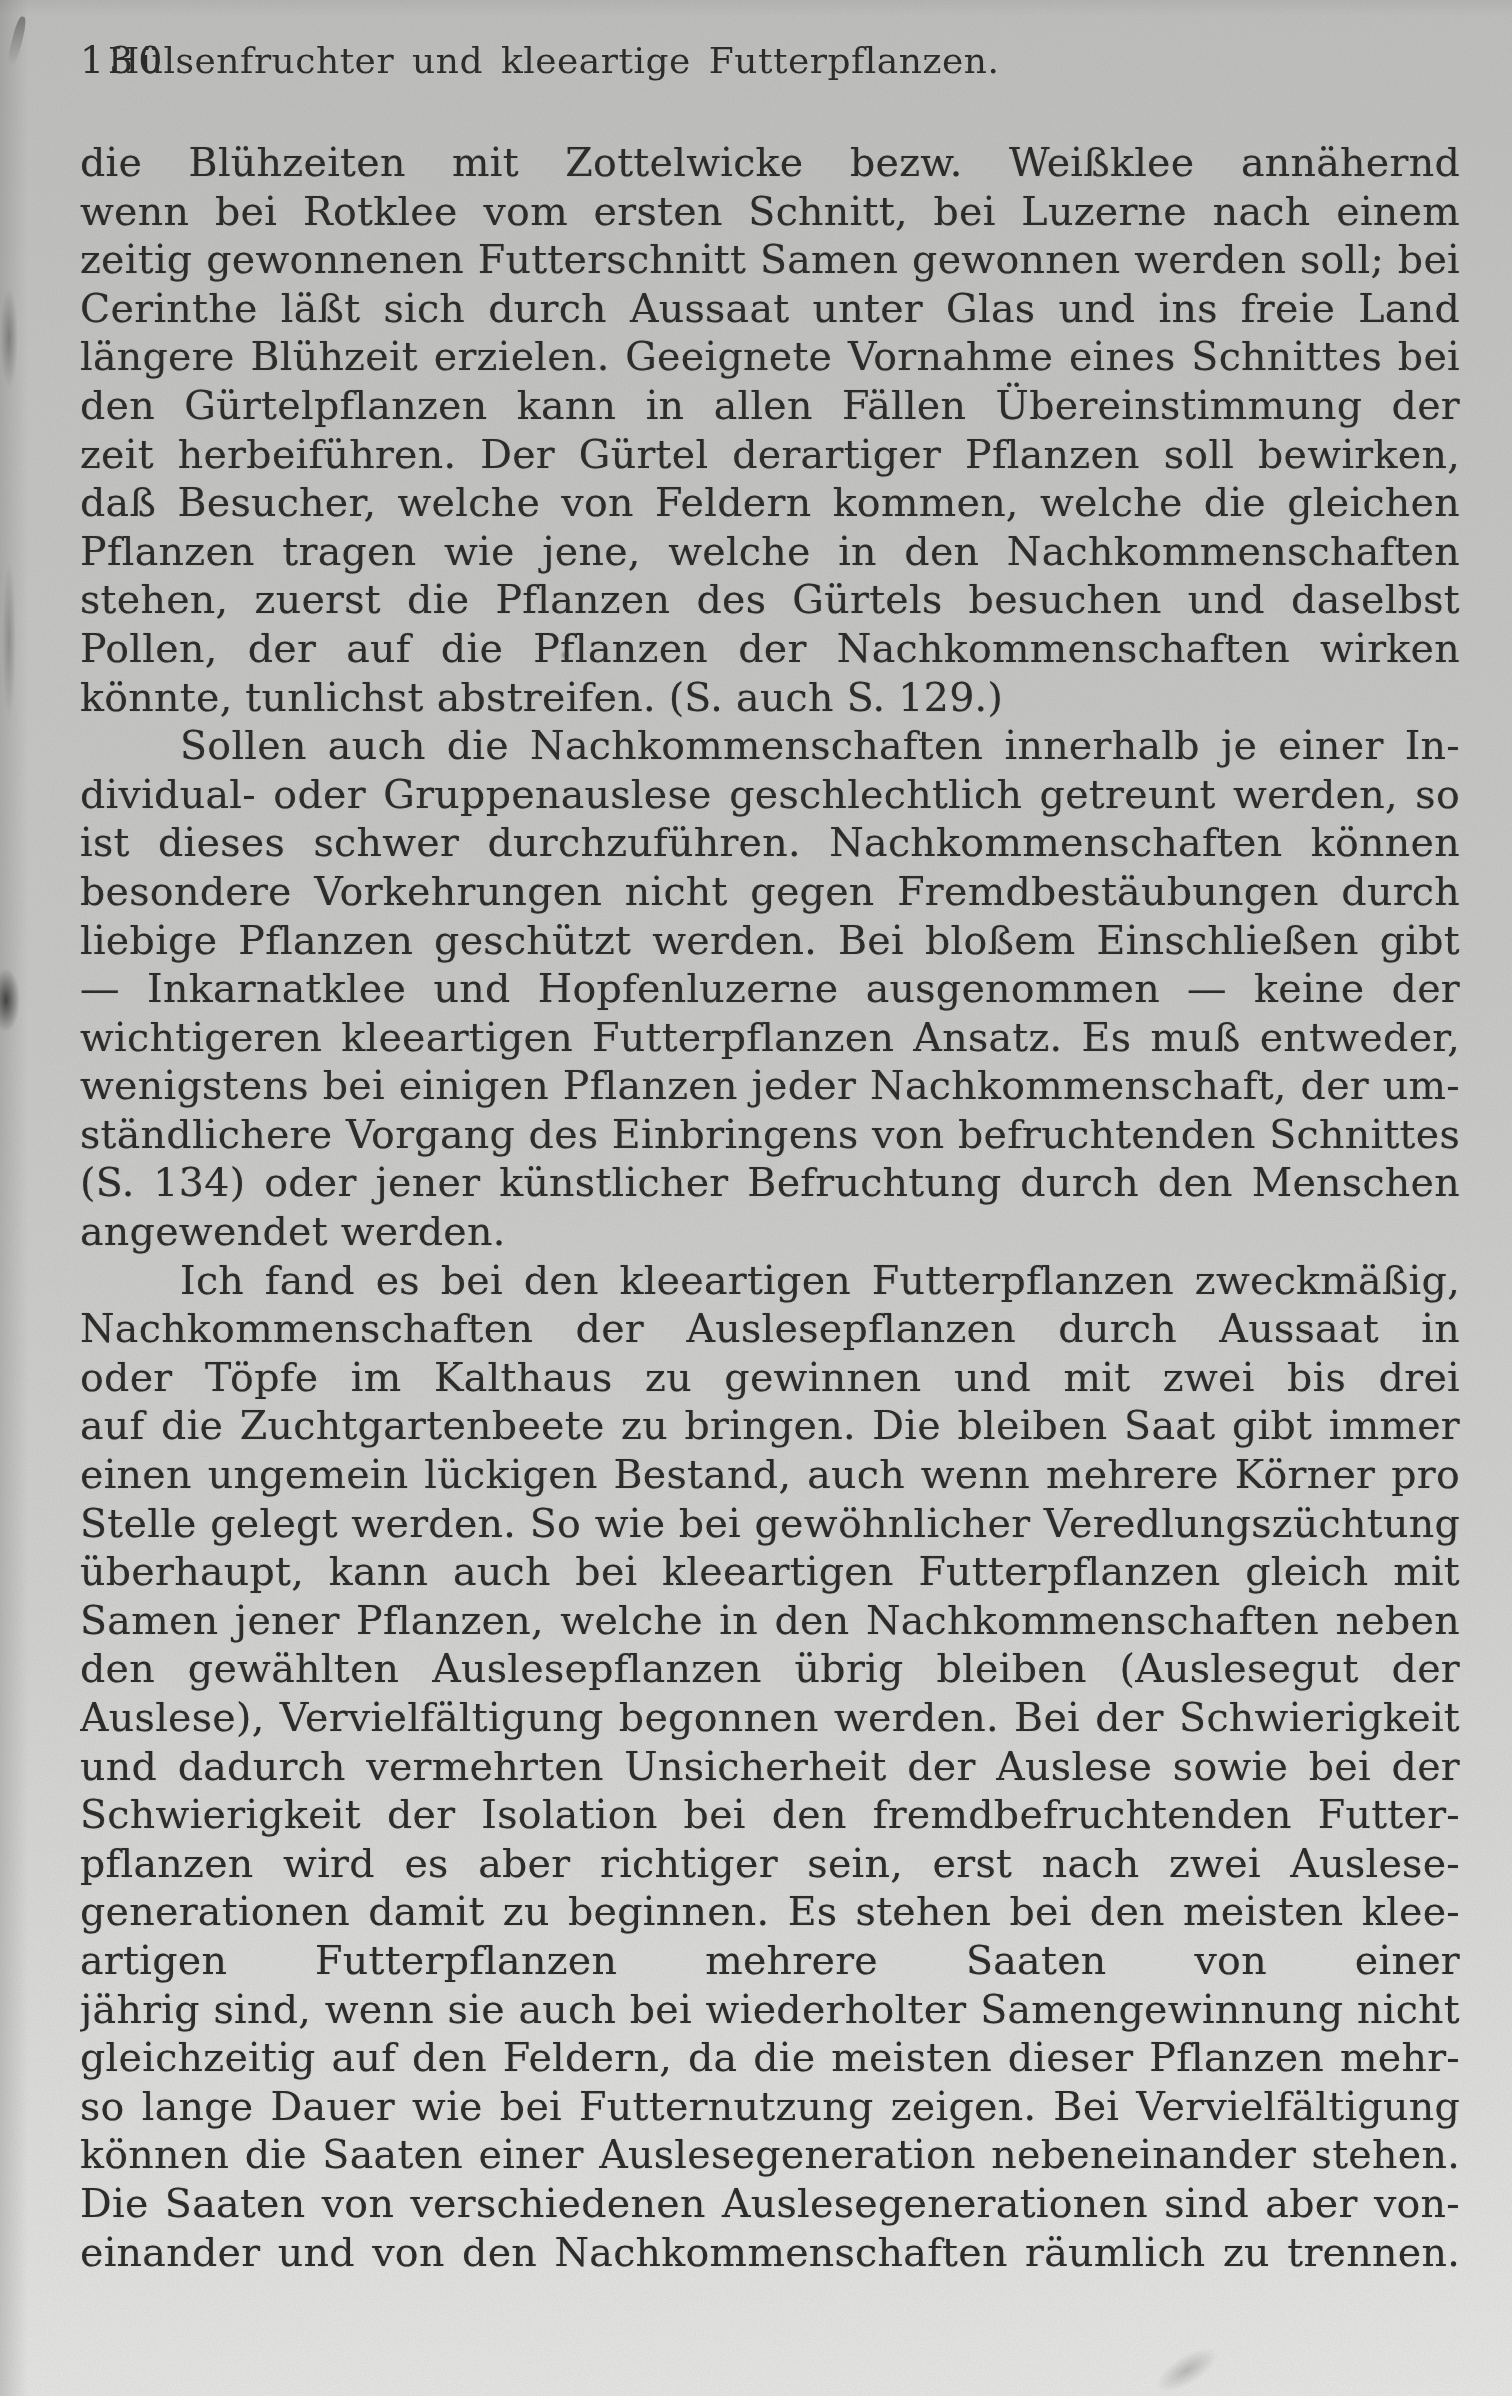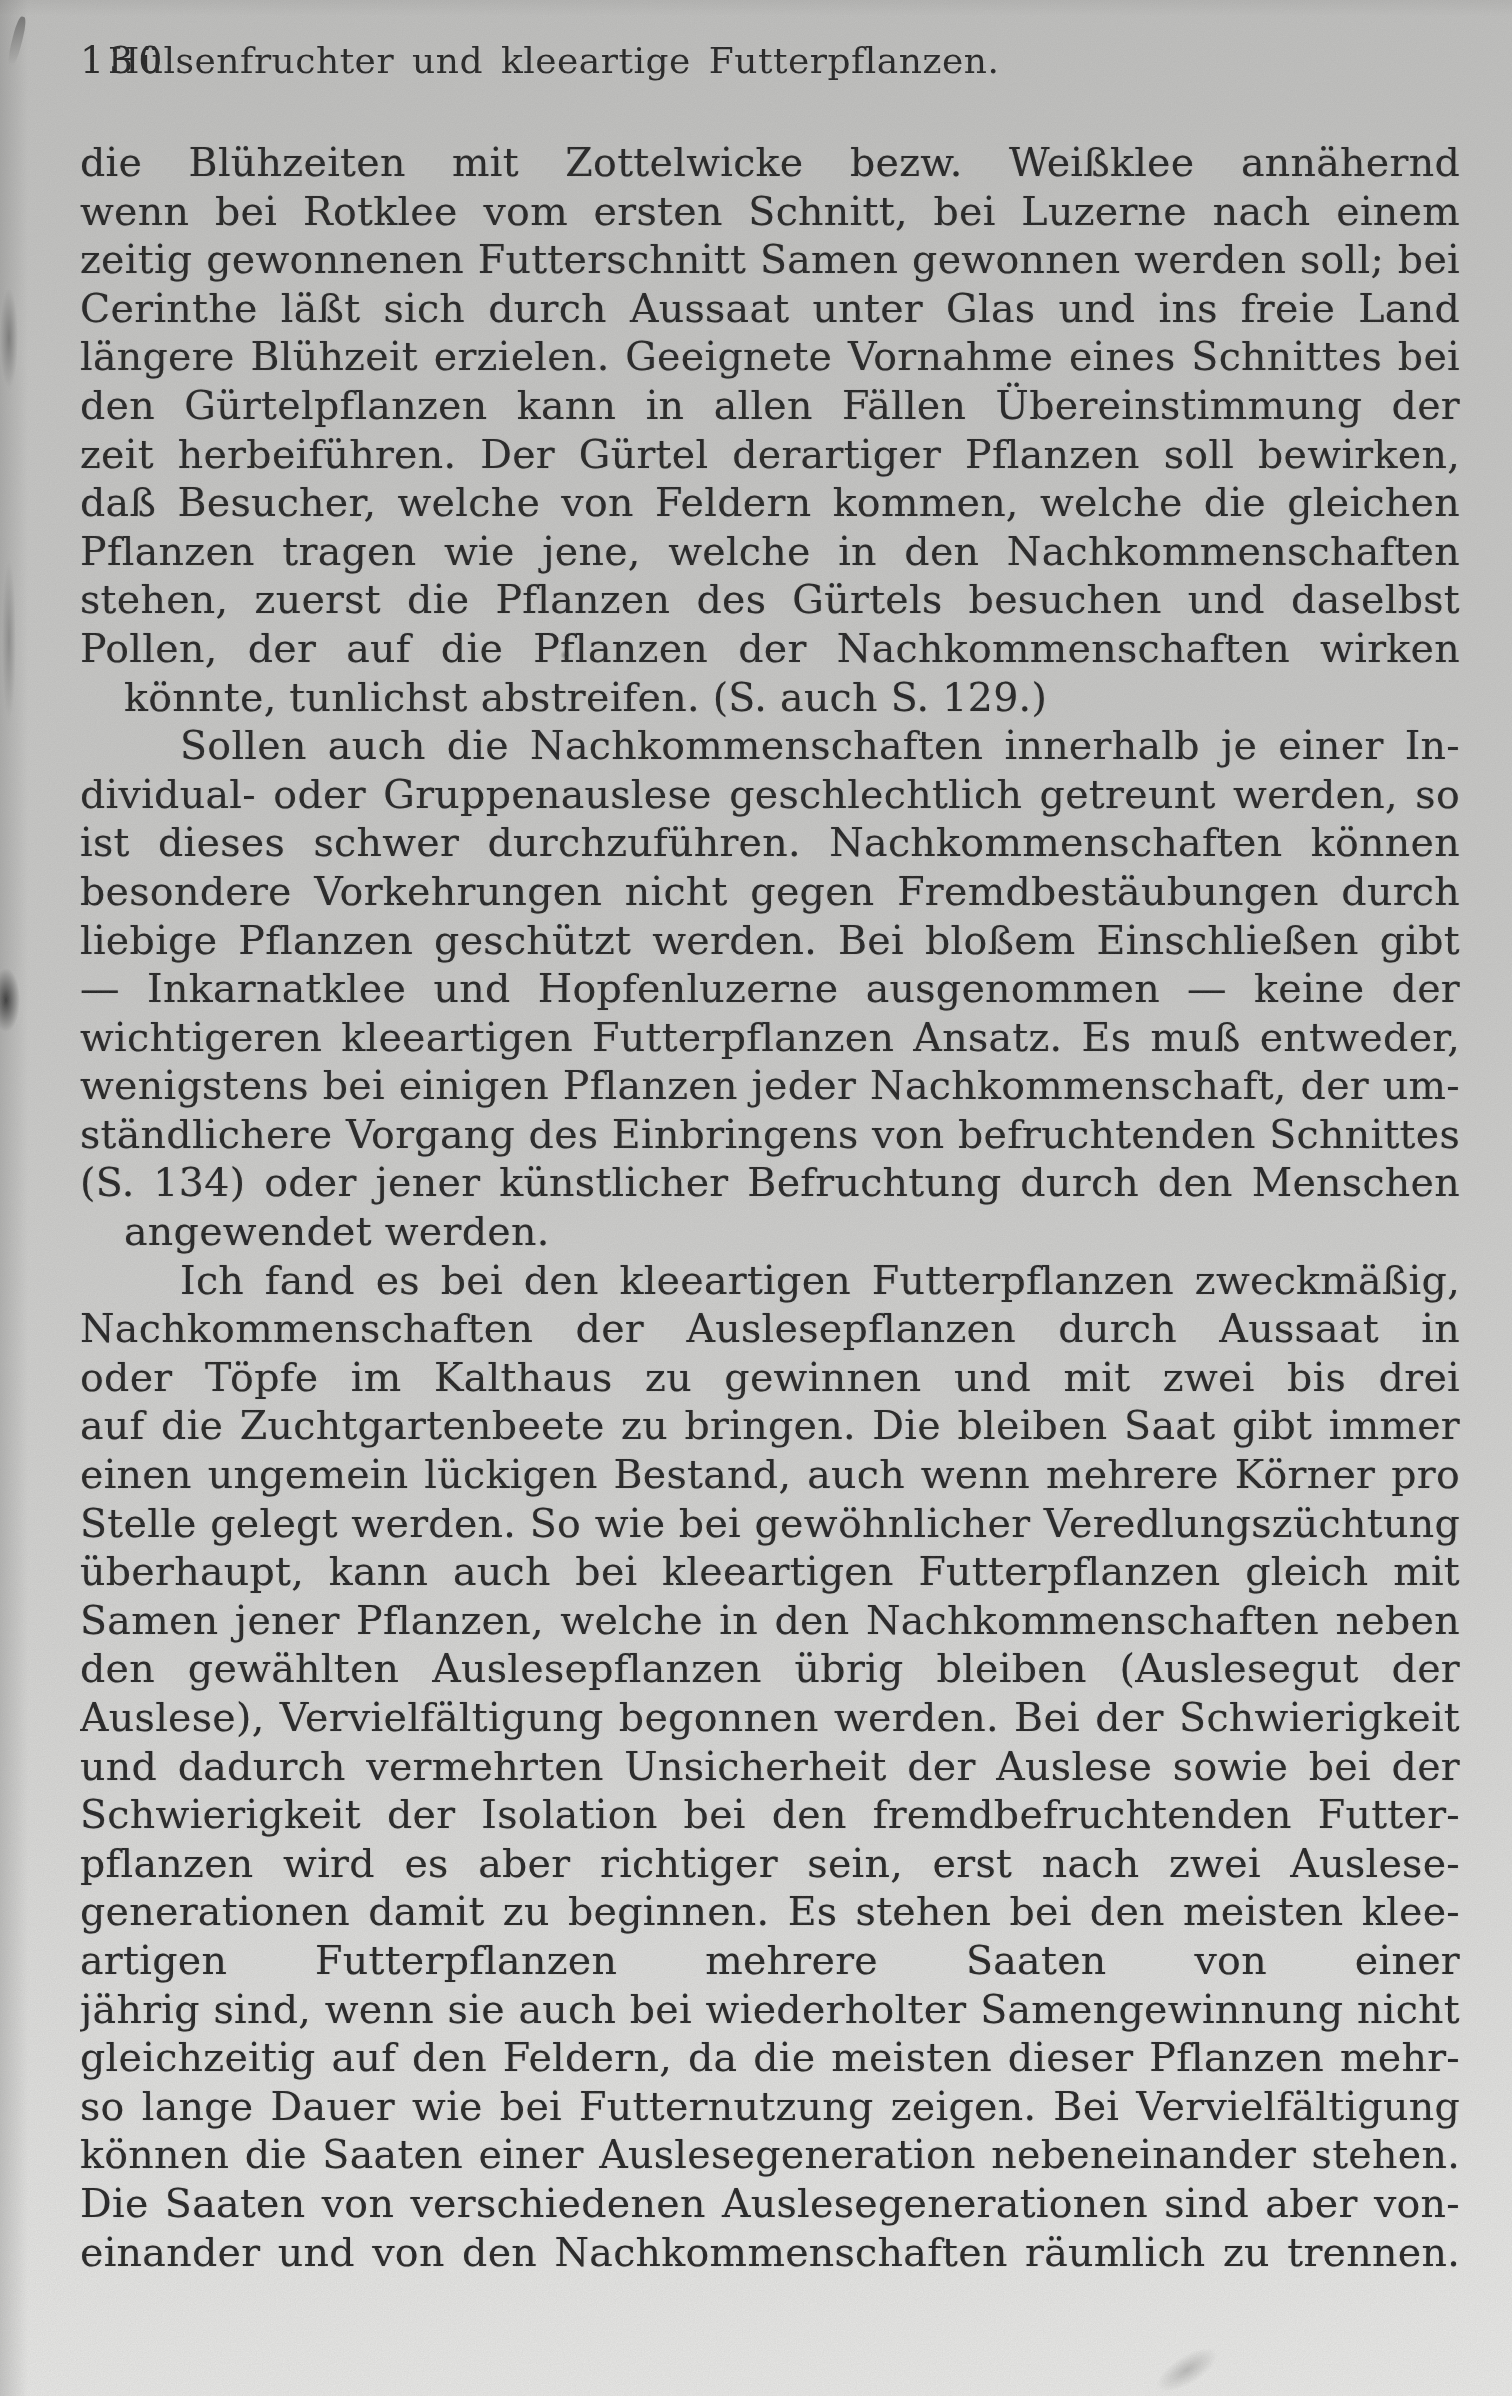--- a/index.html
+++ b/index.html
@@ -31,21 +31,21 @@
     position:absolute; left:80px; top:138px; width:1380px;
   }
   .line {
     font-size:39.5px;
     height:48.6px; line-height:48.6px;
     overflow:hidden;
     text-align:justify; text-align-last:justify;
     letter-spacing:0.3px;
     text-shadow:0 0 1px rgba(25,25,25,0.45);
   }
-  .line.noj { text-align:left; text-align-last:left;margin-left:44px; }
+  .line.noj { text-align:left; text-align-last:left; }
   .line.indent { padding-left:100px; }
   
   .edge-left {
     position:absolute; left:0; top:0; bottom:0; width:28px;
     background:linear-gradient(90deg, rgba(55,55,55,0.20), rgba(0,0,0,0));
     pointer-events:none;
   }
   .edge-top {
     position:absolute; left:0; top:0; right:0; height:16px;
     background:linear-gradient(180deg, rgba(55,55,55,0.08), rgba(0,0,0,0));

